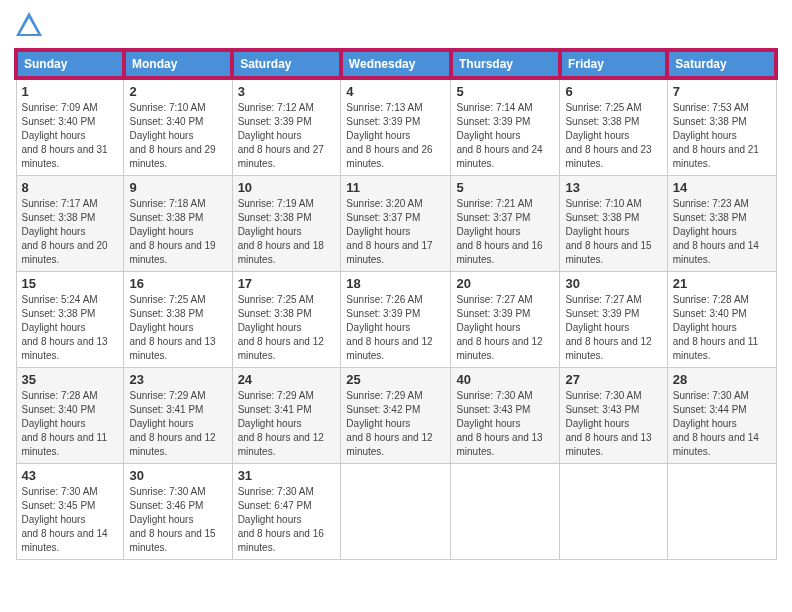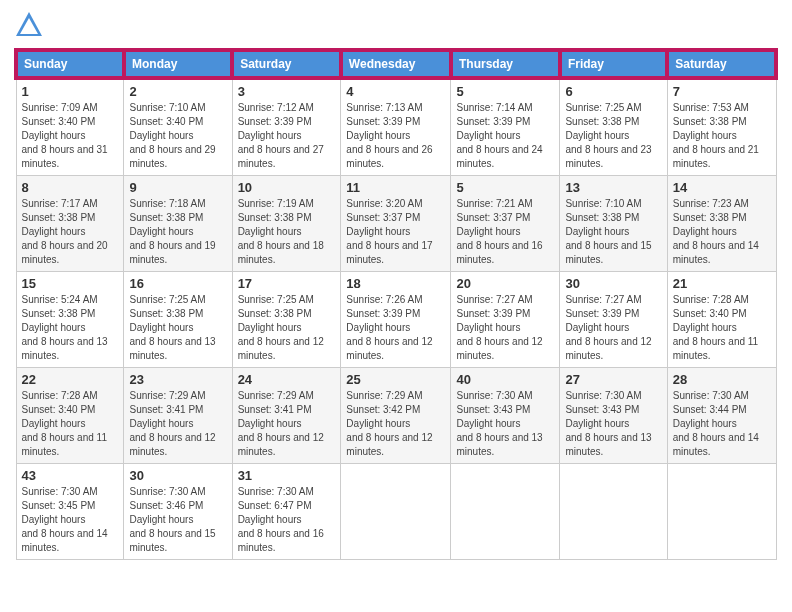--- a/index.html
+++ b/index.html
@@ -323,21 +323,21 @@
           <div class="day-info">
             <span>Sunrise: 7:28 AM</span><br>
             <span>Sunset: 3:40 PM</span><br>
             <span>Daylight hours</span><br>
             <span>and 8 hours and 11 minutes.</span>
           </div>
         </td>
         </tr>
         <tr>
           <td>
-          <span class="day-number">22</span>
+          <span class="day-number">35</span>
           <div class="day-info">
             <span>Sunrise: 7:28 AM</span><br>
             <span>Sunset: 3:40 PM</span><br>
             <span>Daylight hours</span><br>
             <span>and 8 hours and 11 minutes.</span>
           </div>
         </td>
           <td>
           <span class="day-number">23</span>
           <div class="day-info">

